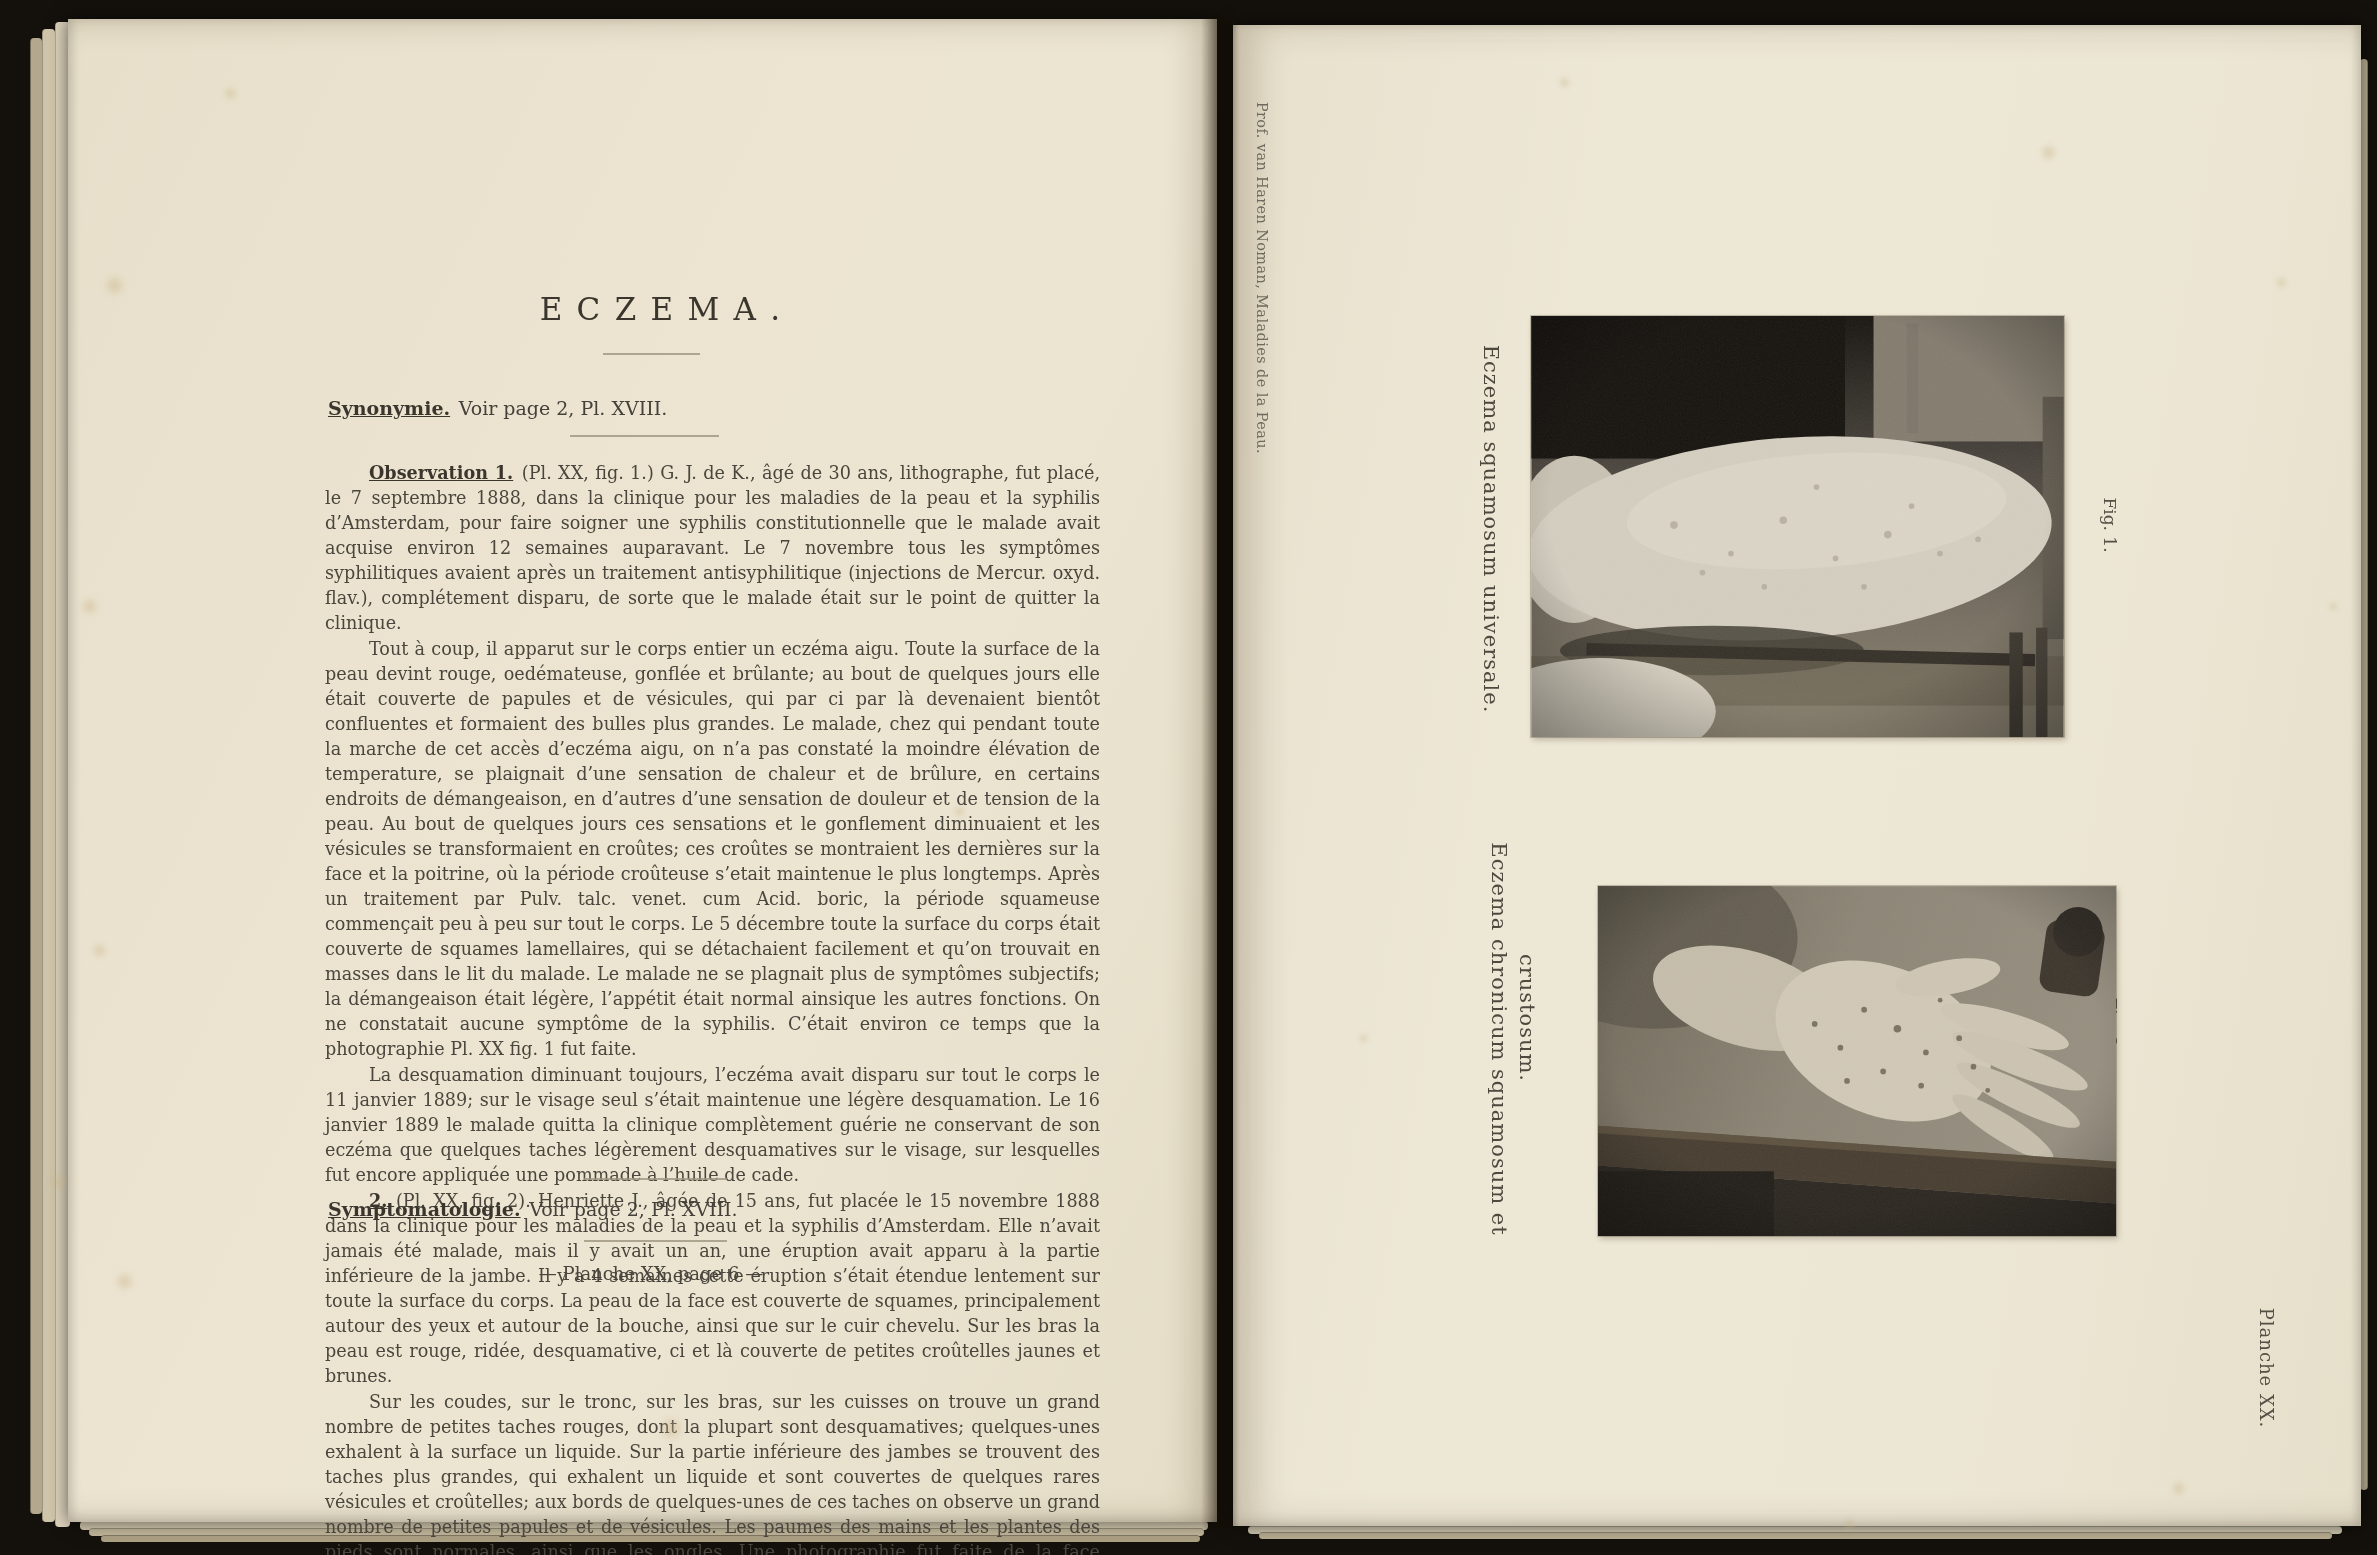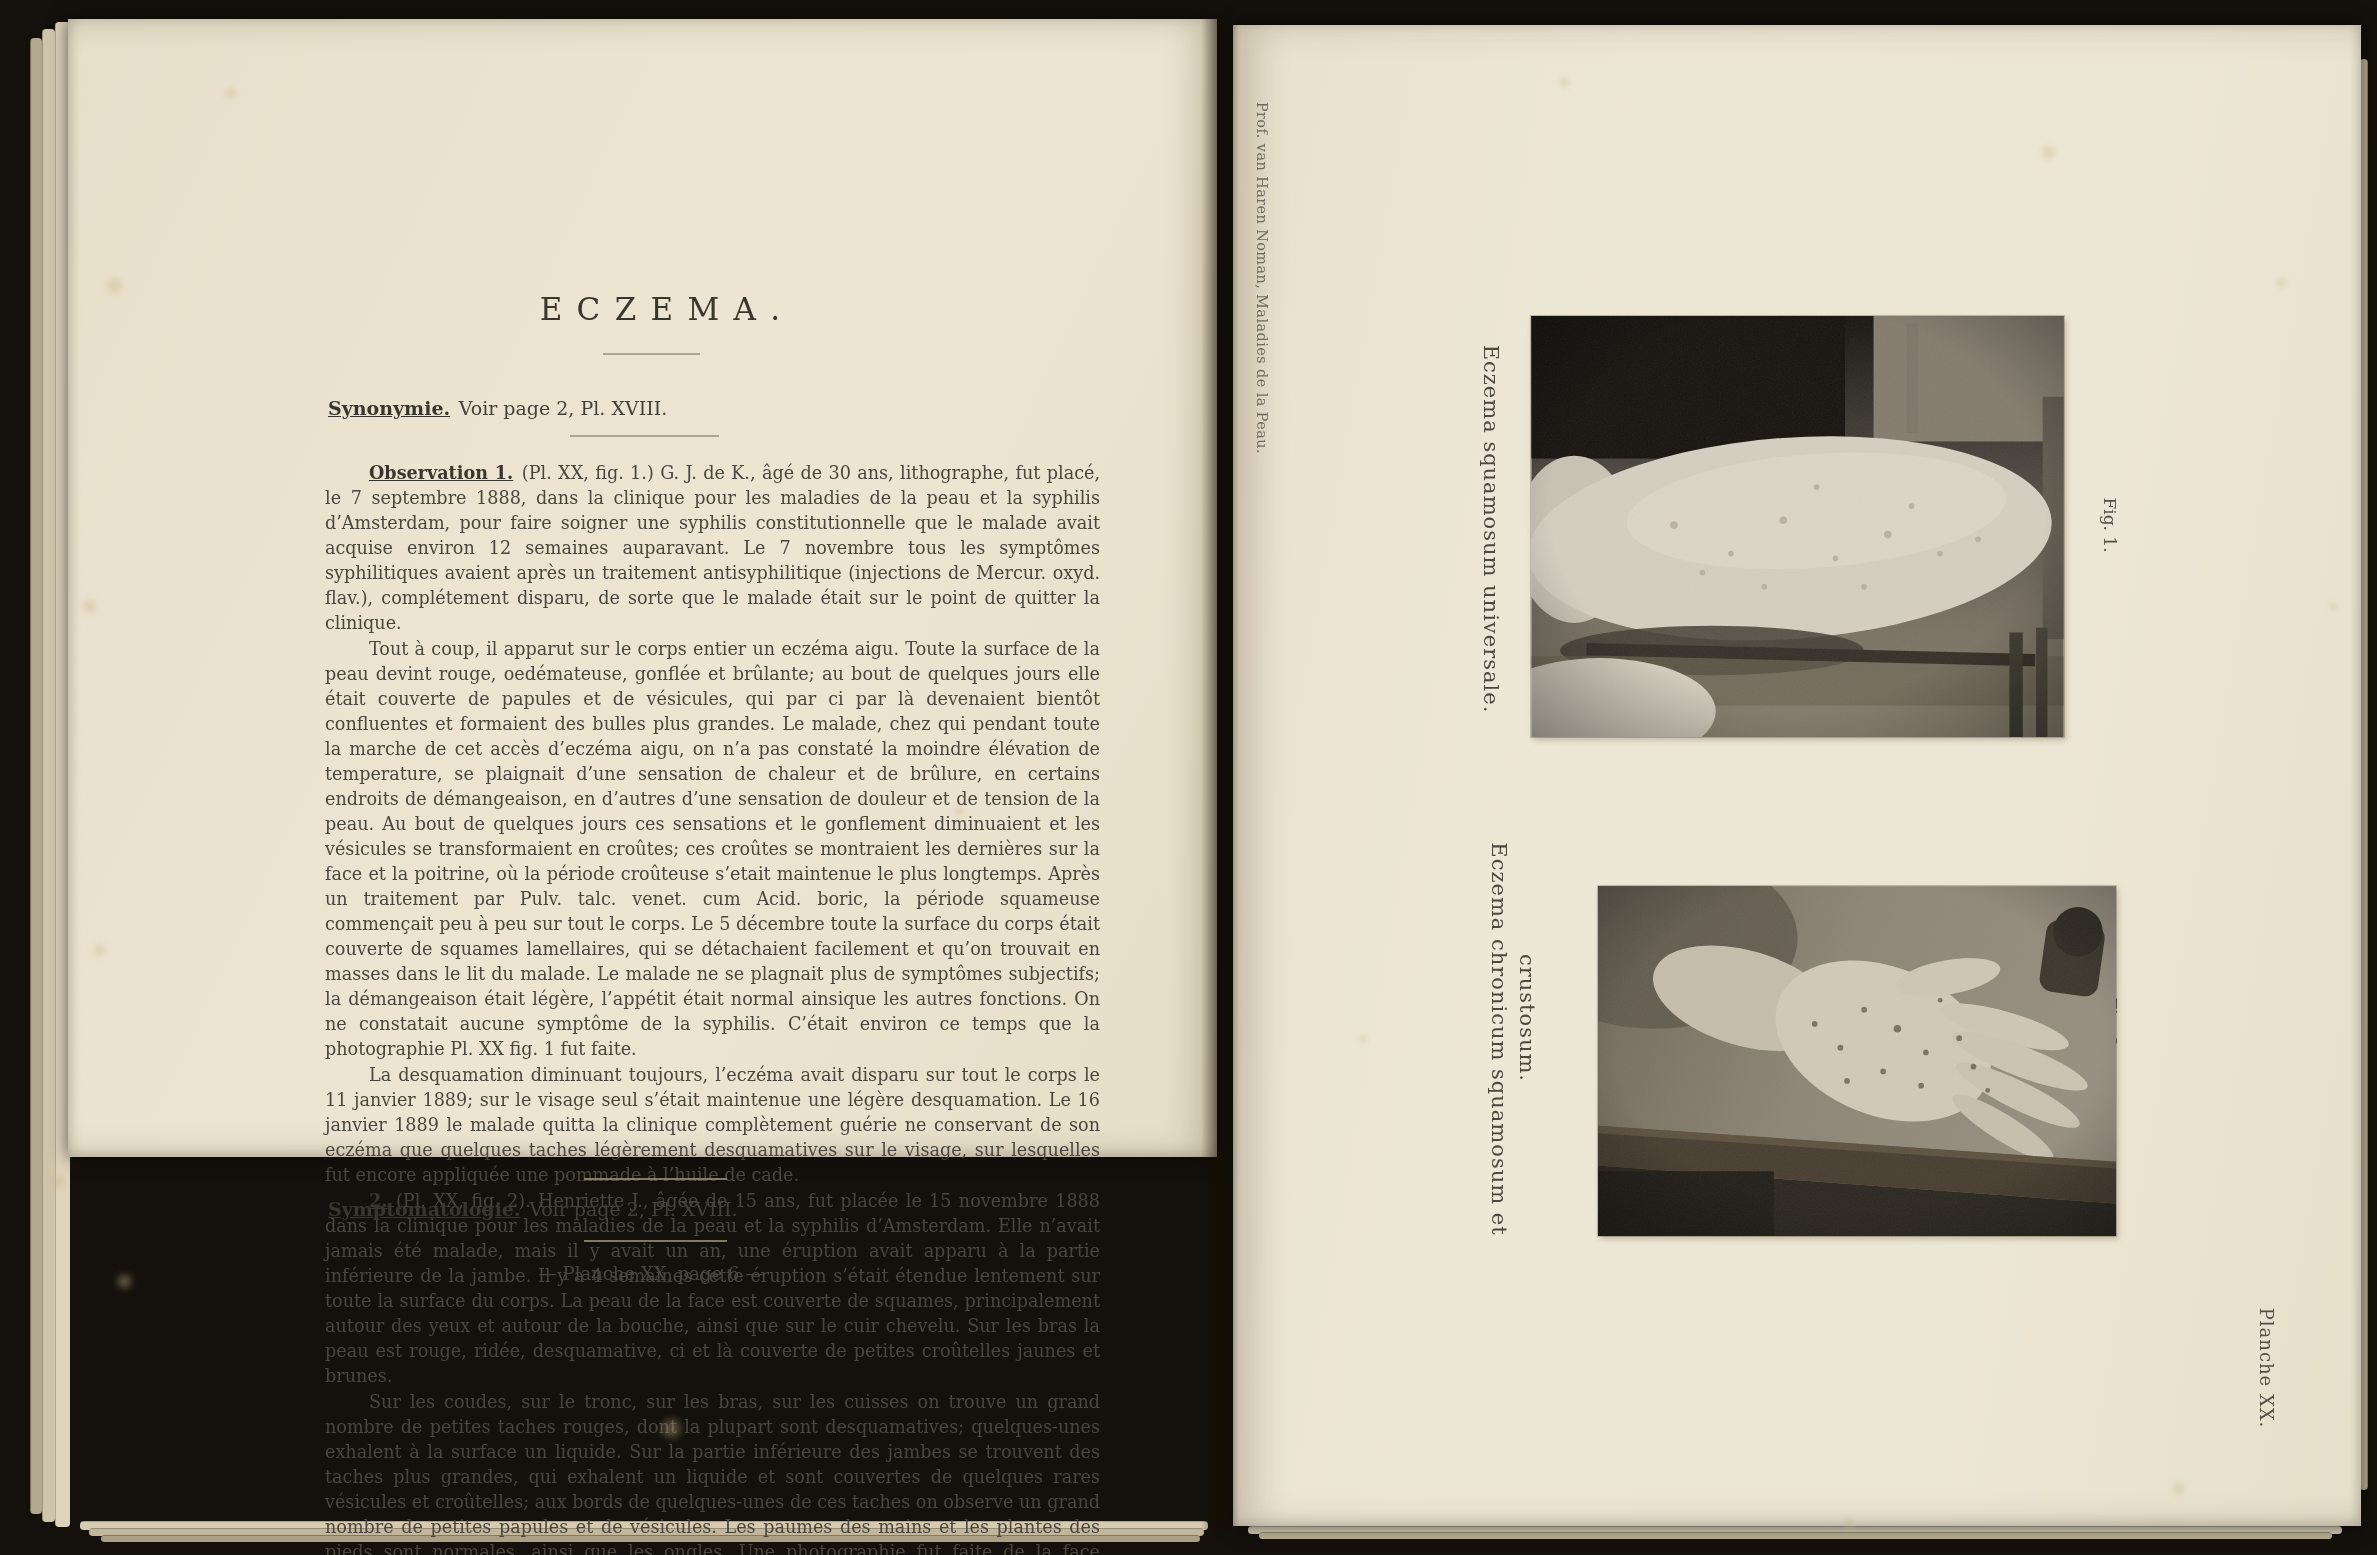--- a/index.html
+++ b/index.html
@@ -1,21 +1,21 @@
 <!DOCTYPE html>
 <html style="font-size:15px"><head>
 <meta charset="utf-8">
 <style>
   html,body{margin:0;padding:0;background:#121008;}
   #canvas{position:relative;width:2378px;height:1555px;background:#14110c;overflow:hidden;
           font-family:"DejaVu Serif",serif;color:#46423a;}
 
   
   .page{position:absolute;}
-  #left-page{left:68px;top:19px;width:1149px;height:1138px;
+  #left-page{left:68px;top:19px;width:1149px;height:1503px;
     background:linear-gradient(115deg,#e7dfca,#ece4d1 38%,#ece5d2 62%,#e5ddc7);
     box-shadow:inset -21px 0 32px rgba(70,52,20,.22), inset 4.8px 0 9.5px rgba(0,0,0,.10),
                inset 0 -5.7px 11.4px rgba(0,0,0,.08), 0 0 17px rgba(0,0,0,.6);}
   #right-page{left:1233px;top:25px;width:1128px;height:1501px;
     background:linear-gradient(100deg,#e8e1cd,#ede7d6 30%,#ece6d4 70%,#e6dfca);
     box-shadow:inset 23px 0 34px rgba(70,52,20,.20), inset -4.8px 0 8.6px rgba(0,0,0,.10),
                inset 0 -5.7px 11.4px rgba(0,0,0,.08), 0 0 17px rgba(0,0,0,.6);}
 
   .edge{position:absolute;border-radius:3.8px;}
   .gutter{position:absolute;left:1201px;top:17px;width:38px;height:1512px;

